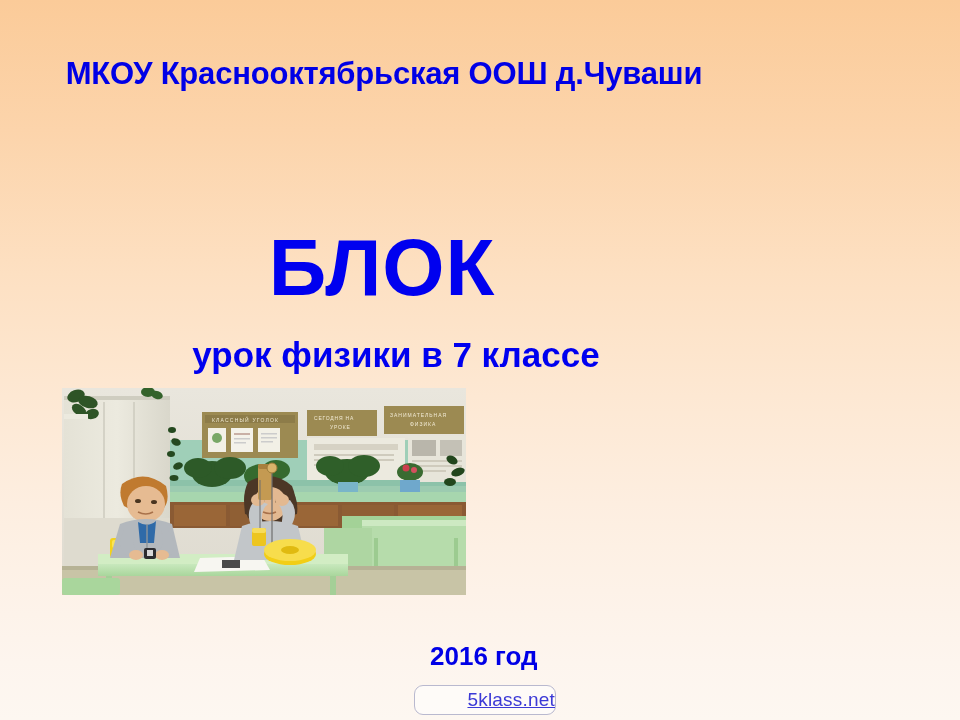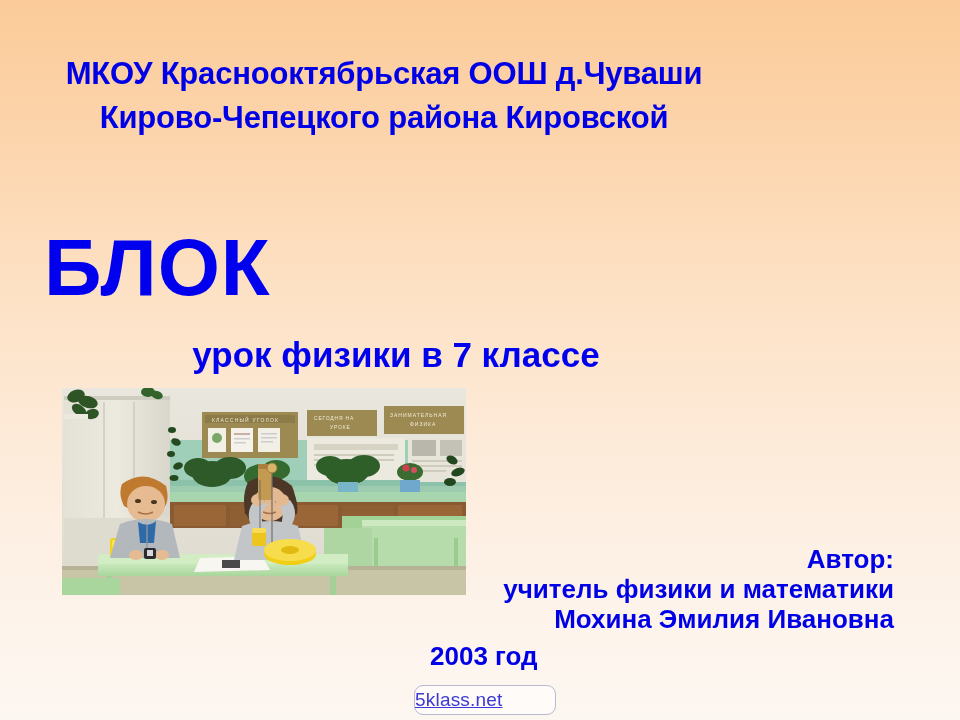--- a/index.html
+++ b/index.html
@@ -40,26 +40,26 @@
   }
   .school-heading .hline { display: block; white-space: nowrap; }
   .school-heading .hline.spaced { margin-top: 16px; }
 
   
   .main-title {
     position: absolute;
     left: 0;
     top: 226px;
     width: 764px;
+    text-align: center;
     color: #0000ef;
     font-weight: bold;
     font-size: 80px;
     line-height: 84px;
     letter-spacing: 1px;
-    margin-left: 44px;
   }
 
   
   .subtitle {
     position: absolute;
     left: 0;
     top: 335px;
     width: 792px;
     text-align: center;
     color: #0000ef;
@@ -109,38 +109,37 @@
     position: absolute;
     left: 414px;
     top: 685px;
     width: 140px;
     height: 28px;
     border: 1px solid #b9b9cf;
     border-radius: 9px;
     background: rgba(255,255,255,0.55);
     display: flex;
     align-items: center;
-    justify-content: flex-start;
+    justify-content: flex-end;
   }
   #watermark .wm-text {
     color: #3b39d6;
     font-size: 19px;
     font-family: "Liberation Sans", sans-serif;
     text-decoration: underline;
     letter-spacing: 0.2px;
   }
 </style>
 </head>
 <body>
 
 <div id="slide">
 
   <div class="school-heading">
     <span class="hline">МКОУ Краснооктябрьская ООШ д.Чуваши</span>
-    <span class="hline">Кирово-Чепецкого района Кировской</span>
   </div>
 
   <div class="main-title">БЛОК</div>
 
   <div class="subtitle">урок физики в 7 классе</div>
 
   <div id="photo-frame">
     <svg width="404" height="207" viewBox="0 0 404 207" xmlns="http://www.w3.org/2000/svg">
       <defs>
         <linearGradient id="wallG" x1="0" y1="0" x2="0" y2="1">
@@ -340,25 +339,20 @@
         <rect x="190" y="140" width="14" height="18" rx="2" fill="#edc51f"></rect>
         <rect x="190" y="140" width="14" height="5" rx="2" fill="#f7dc5a"></rect>
       </g>
 
       <ellipse cx="228" cy="166" rx="26" ry="11" fill="#f2ce16"></ellipse>
       <ellipse cx="228" cy="162" rx="26" ry="11" fill="#f7dd4c"></ellipse>
       <ellipse cx="228" cy="162" rx="9" ry="4" fill="#e0ba10"></ellipse>
     </svg>
   </div>
 
-  <div class="author-block">
-    <span class="aline">Автор:</span>
-    <span class="aline">учитель физики и математики</span>
-    <span class="aline">Мохина Эмилия Ивановна</span>
-  </div>
-
-  <div class="year-line">2003 год</div>
+
+  <div class="year-line">2016 год</div>
 
   <div id="watermark">
     <span class="wm-text">5klass.net</span>
   </div>
 
 </div>
 
 </body></html>

